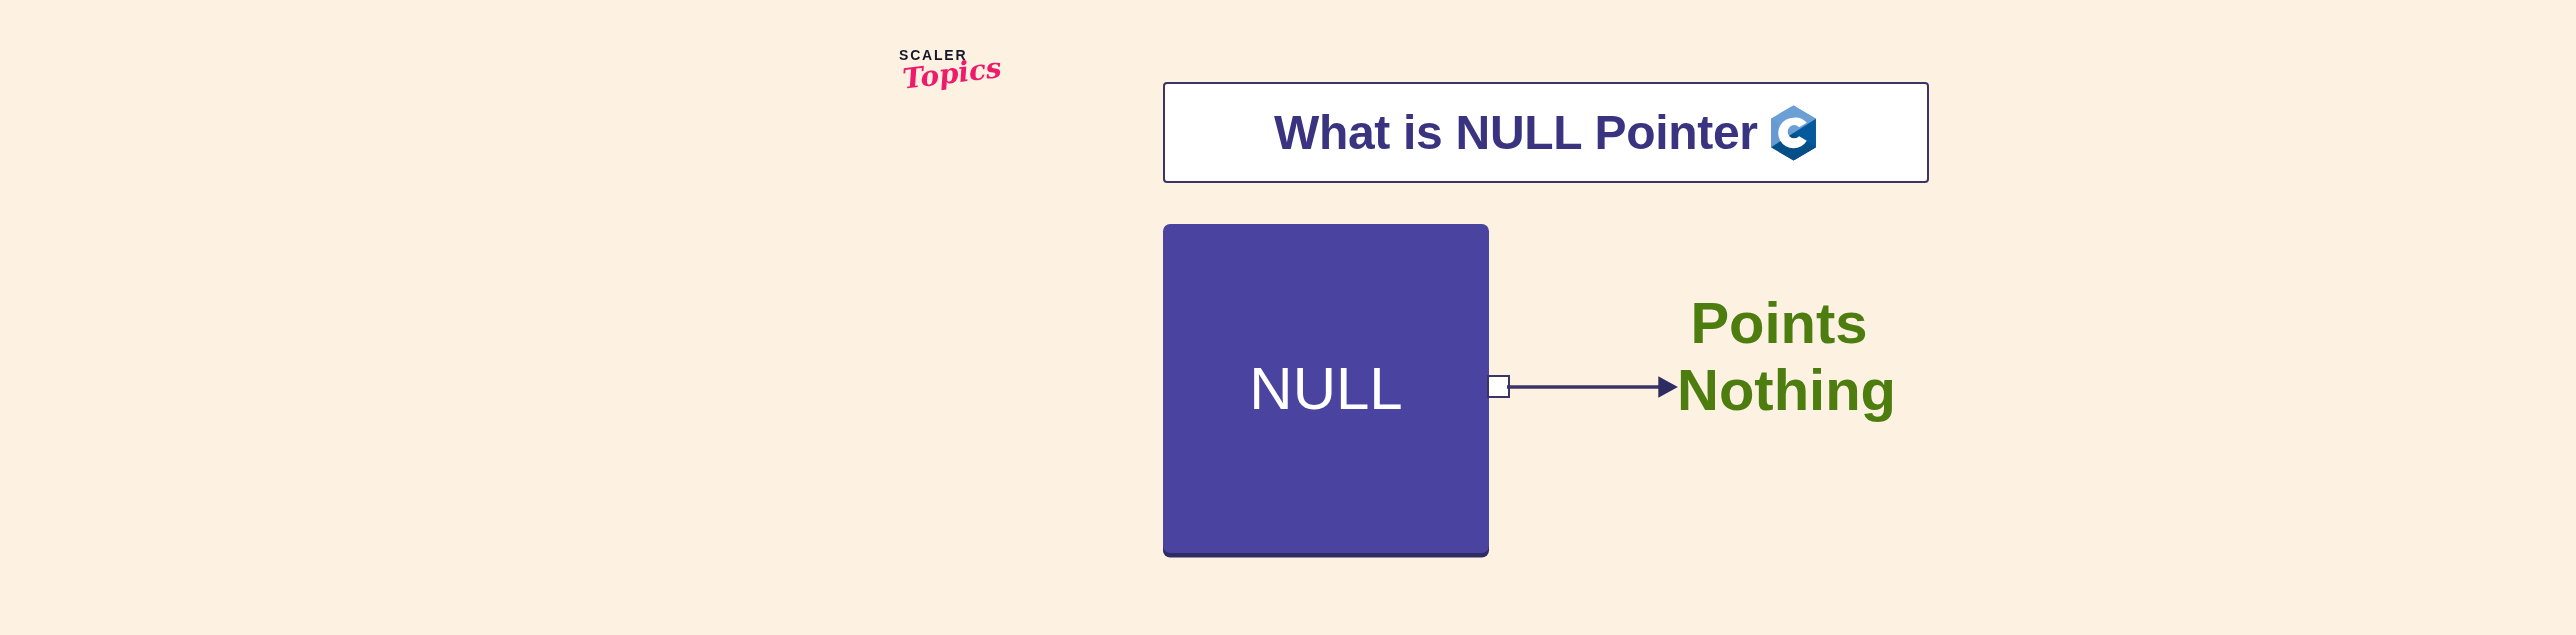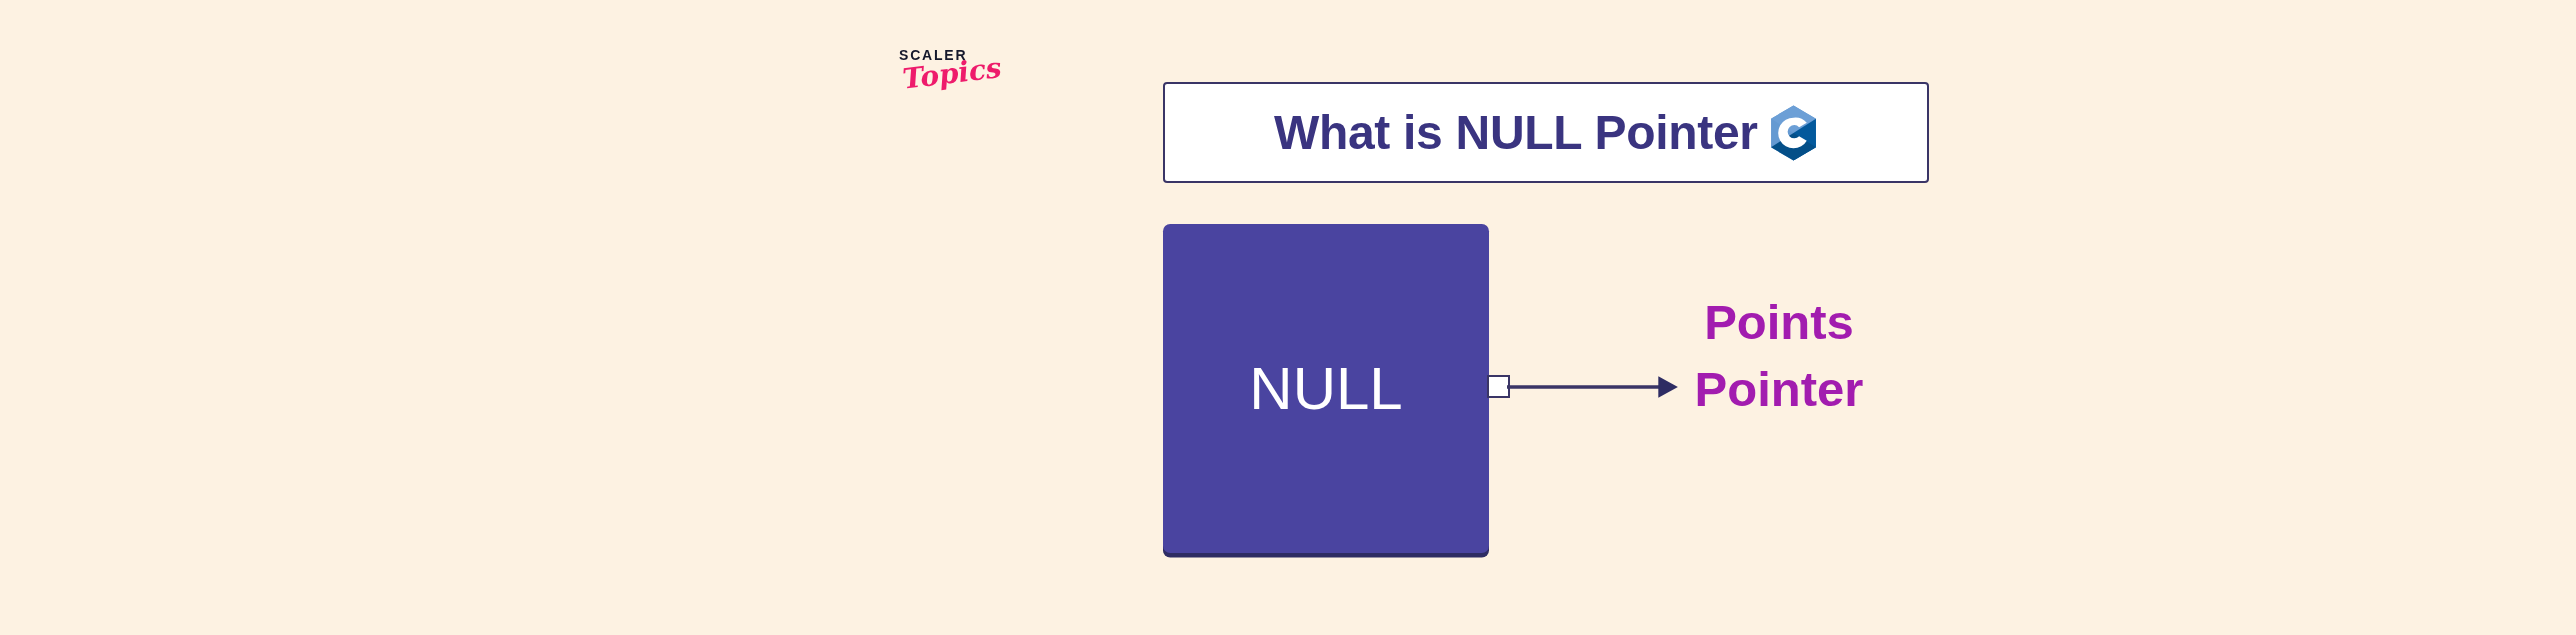--- a/index.html
+++ b/index.html
@@ -139,22 +139,22 @@
   .points-to-nothing {
     position: absolute;
     left: 1677px;
     top: 289px;
     width: 204px;
     text-align: center;
   }
   .ptn-line {
     font-family: "Liberation Sans", sans-serif;
     font-weight: bold;
-    font-size: 49px;
-    color: #a21caf;
+    font-size: 58px;
+    color: #4d7c0f;
     line-height: 67px;
     white-space: nowrap;
   }
 </style>
 </head>
 <body>
 
 <div id="canvas">
 
   <div class="logo">
@@ -179,17 +179,17 @@
 
   <div class="connector"></div>
 
   <svg class="arrow-svg" viewBox="0 0 340 60">
     <line x1="0" y1="29" x2="300" y2="29" stroke="#3A3566" stroke-width="7"></line>
     <polygon points="294,8 332,29 294,50" fill="#2E2C63"></polygon>
   </svg>
 
   <div class="points-to-nothing">
     <div class="ptn-line">Points</div>
-    <div class="ptn-line">Pointer</div>
+    <div class="ptn-line">Nothing</div>
   </div>
 
 </div>
 
 
 </body></html>

